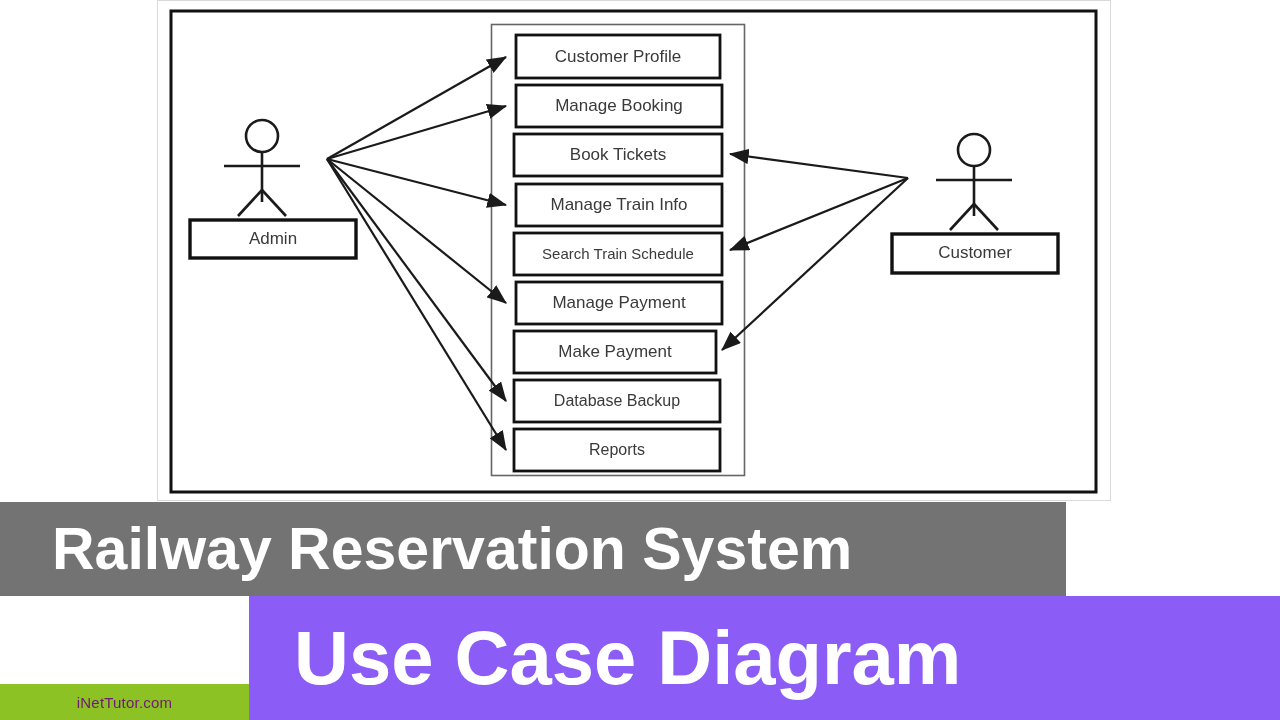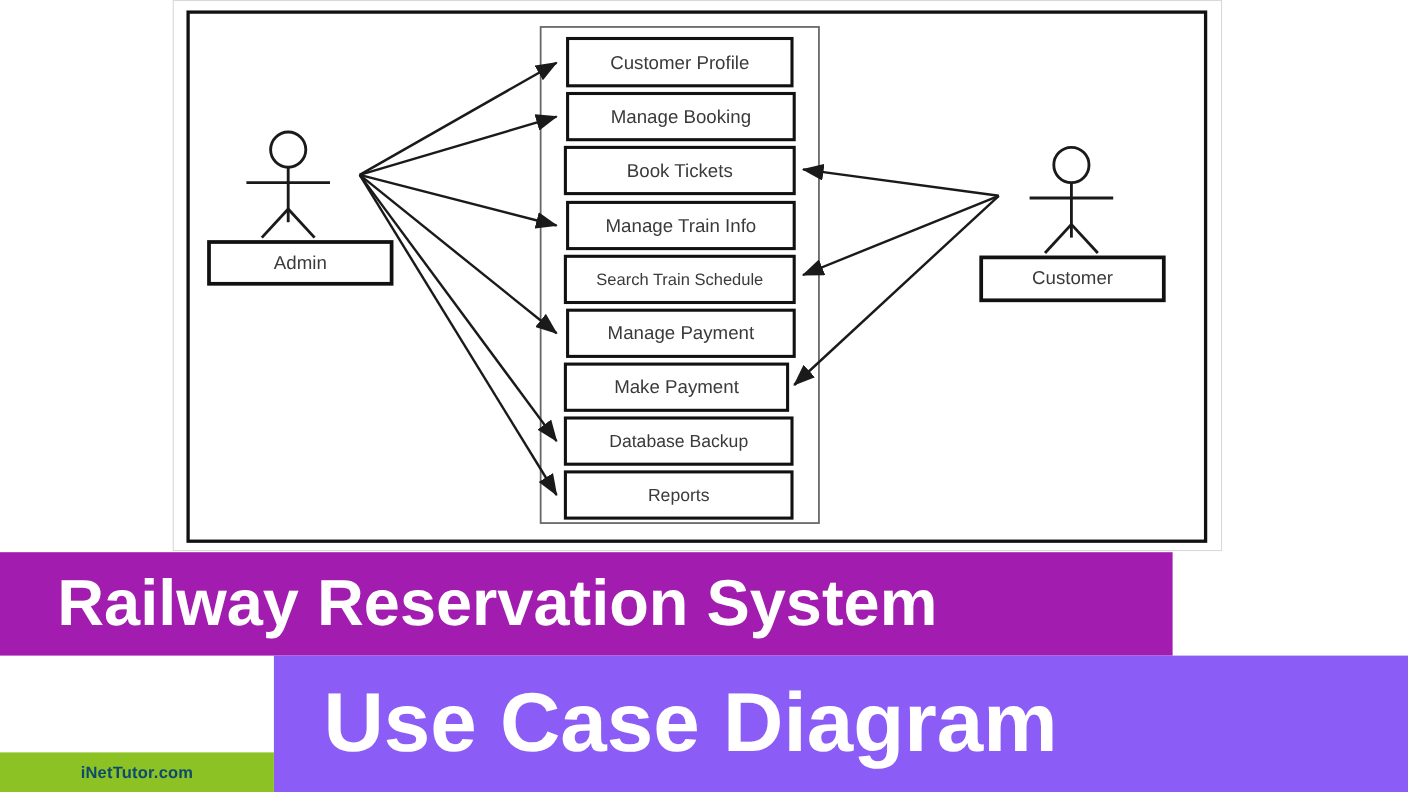--- a/index.html
+++ b/index.html
@@ -44,21 +44,21 @@
     font-size: 17px;
   }
 
   
   #gold-banner {
     position: absolute;
     left: 0;
     top: 502px;
     width: 1066px;
     height: 94px;
-    background: #a21caf;
+    background: #737373;
     overflow: hidden;
   }
   #gold-banner-title {
     position: absolute;
     left: 52px;
     top: 50%;
     transform: translateY(-50%);
     color: #ffffff;
     font-family: "Liberation Sans", sans-serif;
     font-weight: bold;
@@ -100,23 +100,23 @@
   }
   #logo-text {
     position: absolute;
     left: 0;
     top: 0;
     width: 249px;
     height: 36px;
     display: flex;
     align-items: center;
     justify-content: center;
-    color: #0c4a6e;
-    font-family: "Liberation Sans", sans-serif;
-    font-weight: bold;
+    color: #701a75;
+    font-family: "Liberation Sans", sans-serif;
+    font-weight: normal;
     font-size: 15px;
     letter-spacing: 0.2px;
   }
 </style>
 </head>
 <body>
 
 <div id="diagram-area">
   <svg id="diagram-svg" width="1280" height="505" viewBox="0 0 1280 505">
 

